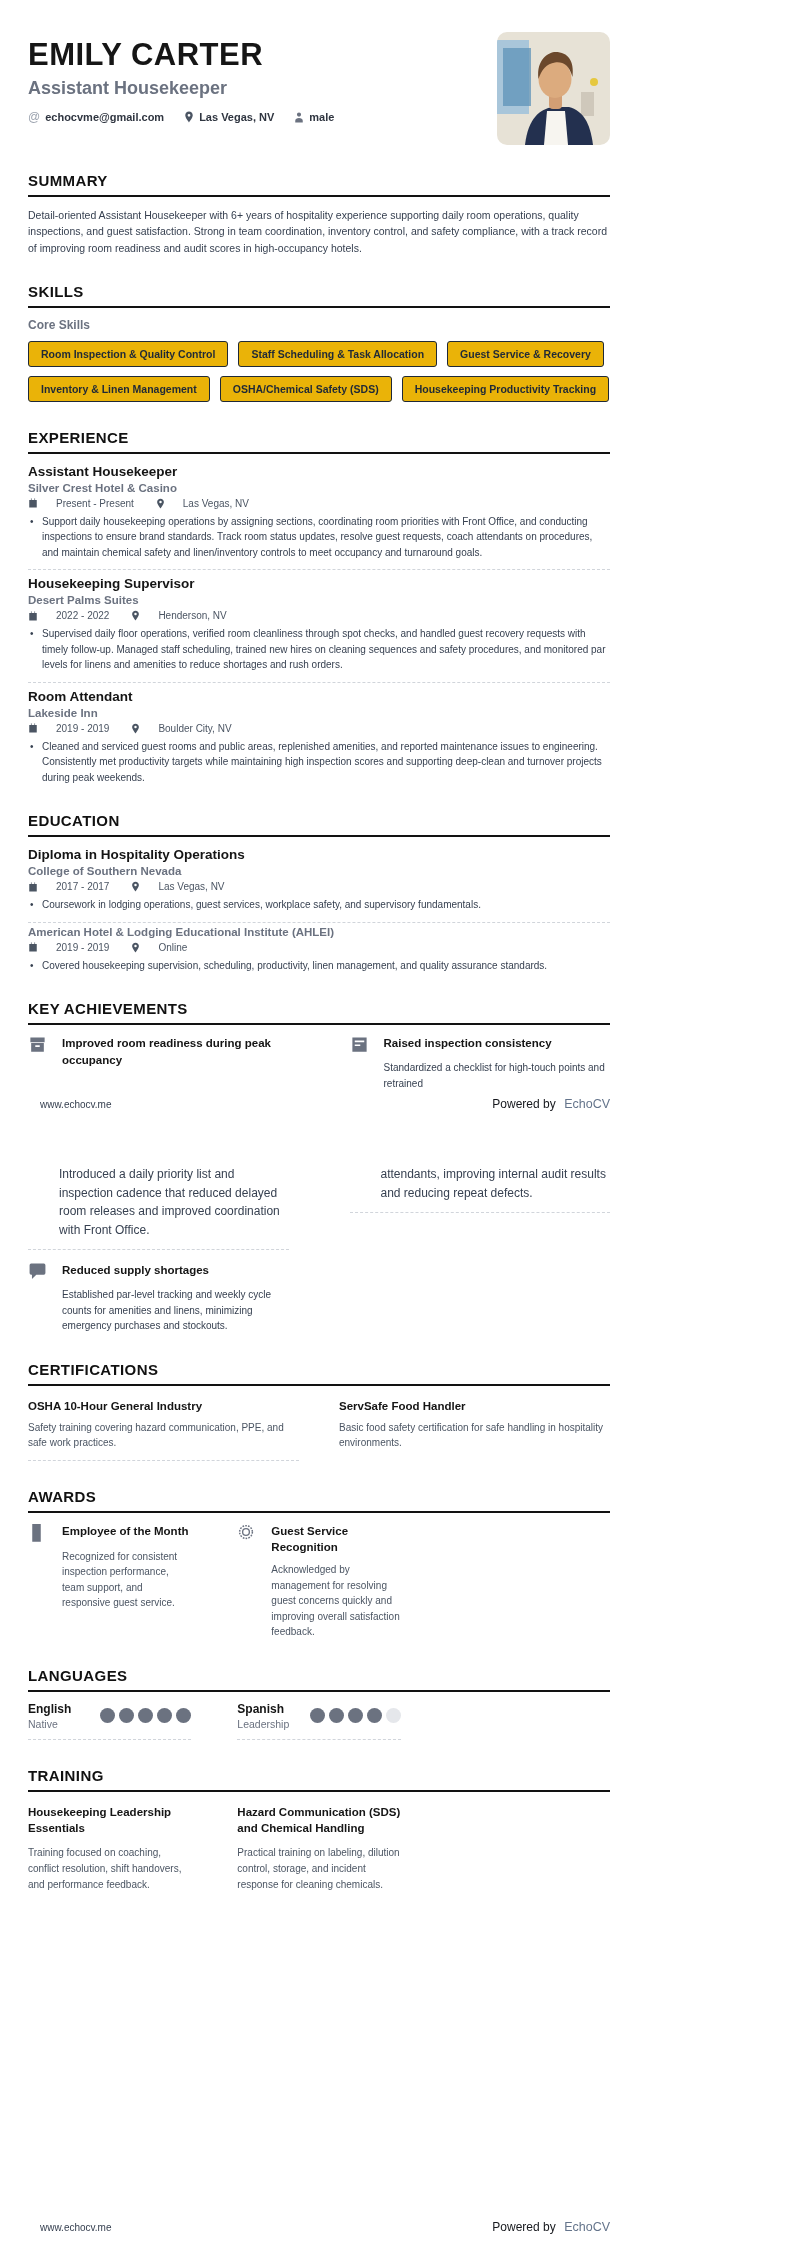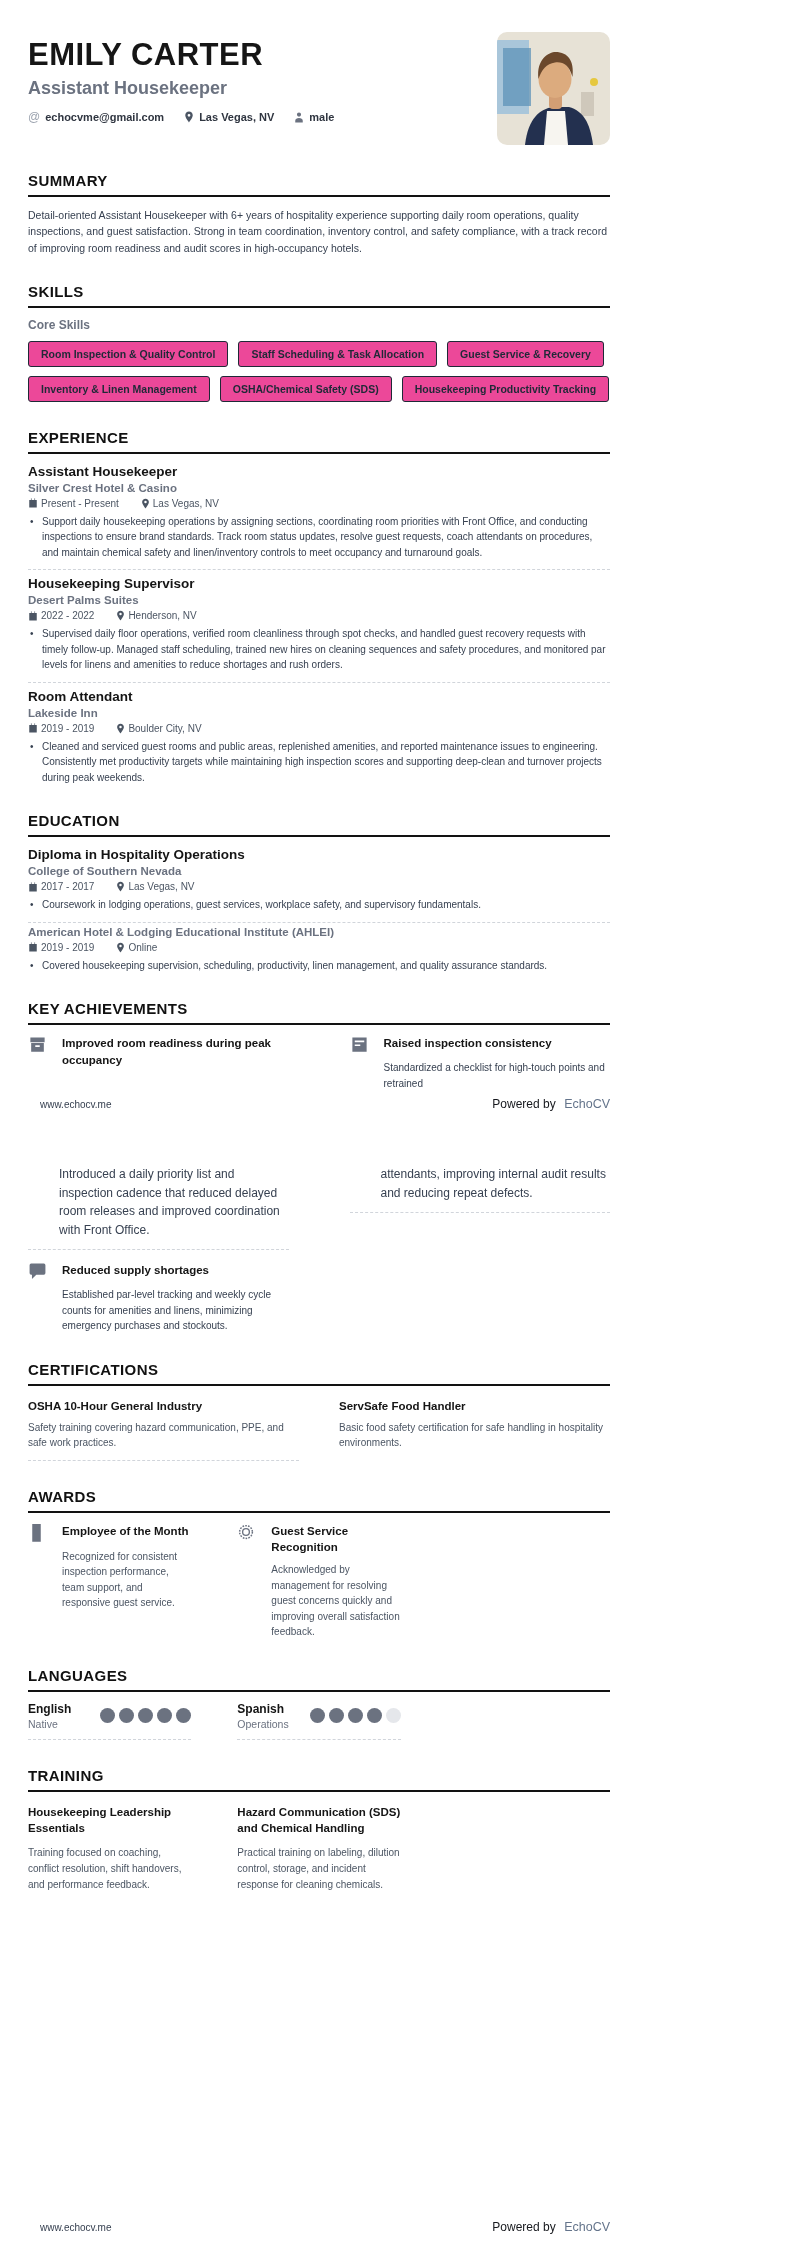--- a/index.html
+++ b/index.html
@@ -21,27 +21,27 @@
 
   
   section{margin-top:27px;}
   .sec-heading{margin:0 0 10px 0;font-size:15px;font-weight:800;letter-spacing:.4px;color:#111;
     padding-bottom:6px;border-bottom:2.5px solid #121212;}
   .body-text{margin:0;font-size:10.5px;line-height:1.55;color:#374151;}
 
   
   .group-label{font-size:12px;font-weight:700;color:#6b7280;margin:0 0 9px 0;}
   .chips{display:flex;flex-wrap:wrap;gap:9px 10px;}
-  .chip{border:1.5px solid #1f2937;border-radius:3px;padding:6px 12px;font-size:10.5px;font-weight:700;color:#1f2937;background:#ec4899;}
+  .chip{border:1.5px solid #1f2937;border-radius:3px;padding:6px 12px;font-size:10.5px;font-weight:700;color:#1f2937;background:#eab308;}
 
   
   .entry-title{margin:6px 0 3px 0;font-size:13.5px;font-weight:800;color:#151515;}
   .entry-sub{font-size:11.5px;font-weight:700;color:#6b7280;margin-bottom:4px;}
   .meta-row{display:flex;align-items:center;gap:22px;font-size:10px;color:#4b5563;margin-bottom:5px;}
-  .meta-item{display:inline-flex;align-items:center;gap:3px;}
+  .meta-item{display:inline-flex;align-items:center;gap:18px;}
   .bullet{position:relative;margin:3px 0 0 0;padding-left:14px;font-size:10px;line-height:1.55;color:#374151;}
   .bullet::before{content:"•";position:absolute;left:2px;top:0;color:#374151;}
   .dashed-div{border-bottom:1px dashed #d1d5db;margin:9px 0 3px 0;}
 
   
   .two-col{display:grid;grid-template-columns:1fr 1fr;column-gap:61px;align-items:start;}
   .ach-item{display:grid;grid-template-columns:32px 1fr;column-gap:2px;}
   .ach-title{font-size:11.5px;font-weight:800;color:#151515;line-height:1.45;margin:0;}
   .ach-desc{grid-column:2;margin:6px 0 0 0;font-size:10px;line-height:1.55;color:#374151;}
   .ach-cont-desc{margin:0 0 4px 31px;font-size:12px;line-height:1.55;color:#374151;}
@@ -378,21 +378,21 @@
             <span class="dot filled"></span>
             <span class="dot filled"></span>
             <span class="dot filled"></span>
             <span class="dot filled"></span>
             <span class="dot filled"></span>
           </span>
       </div>
       <div class="lang-item">
         <span>
           <div class="lang-name">Spanish</div>
-          <div class="lang-level">Operations</div>
+          <div class="lang-level">Leadership</div>
         </span>
         <span class="dots">
             <span class="dot filled"></span>
             <span class="dot filled"></span>
             <span class="dot filled"></span>
             <span class="dot filled"></span>
             <span class="dot"></span>
           </span>
       </div>
       <div></div>

